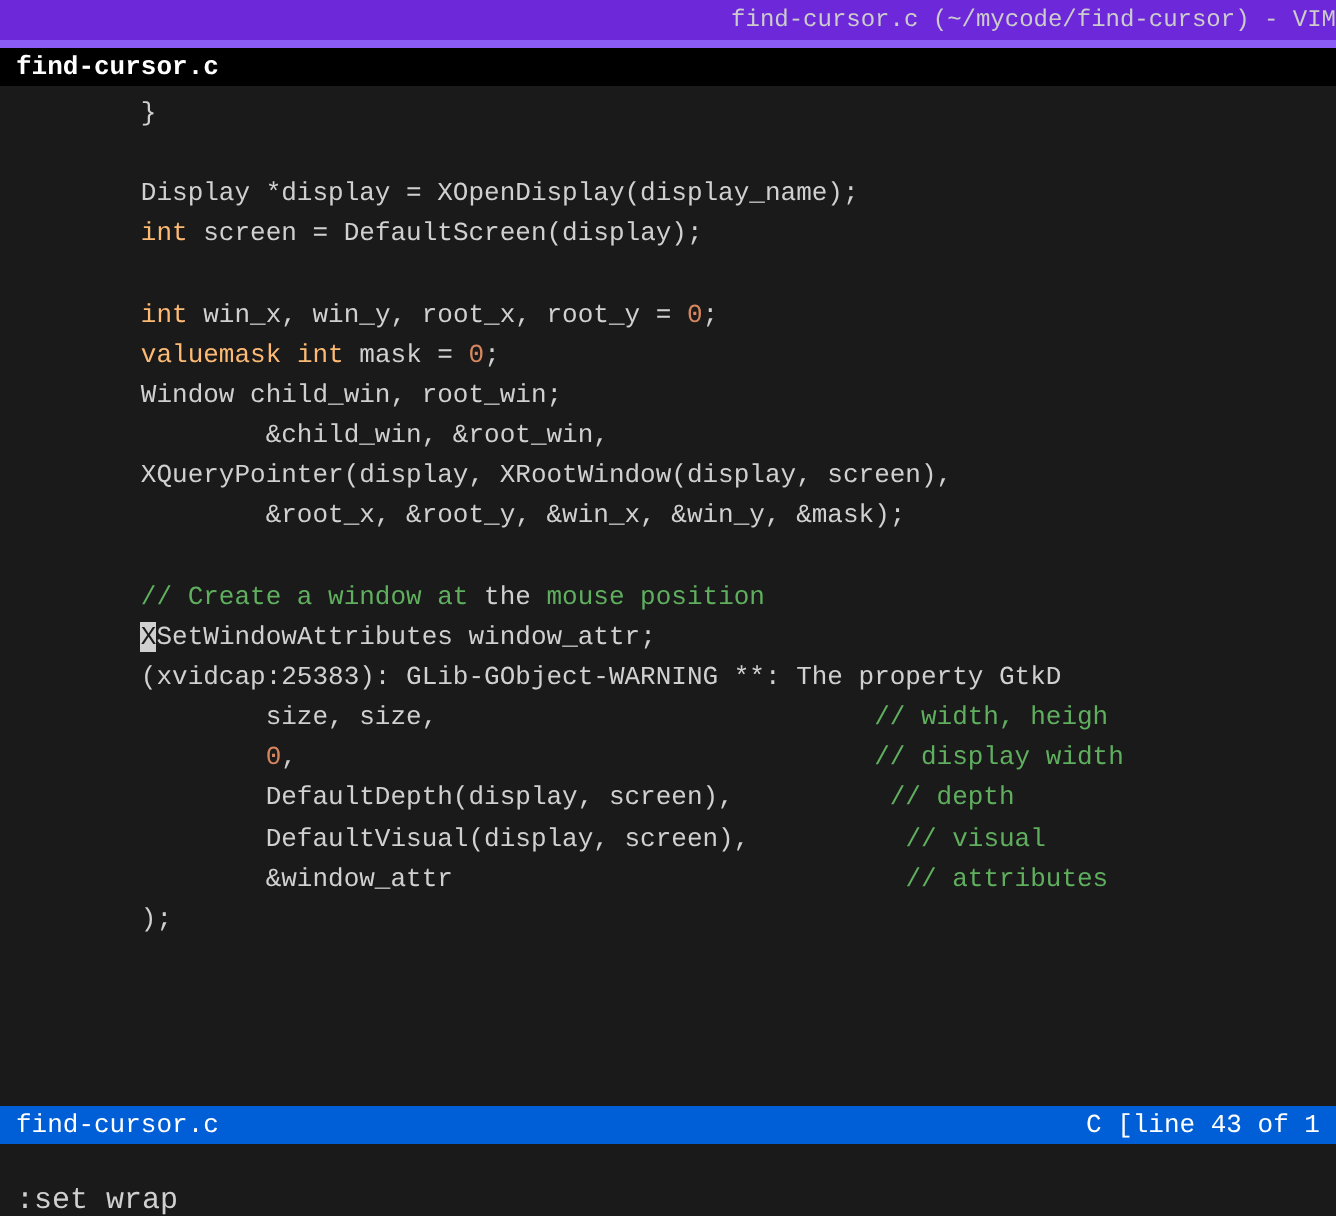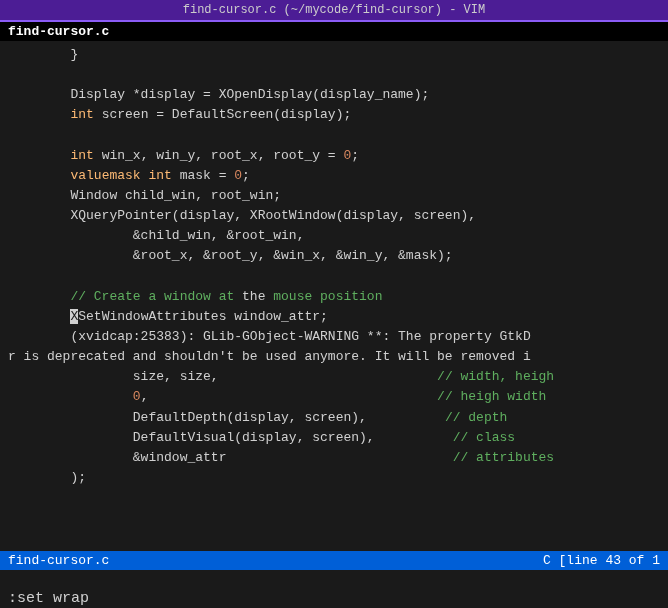--- a/index.html
+++ b/index.html
@@ -6,26 +6,26 @@
     body {
       background: #1a1a1a;
       font-family: 'Courier New', Courier, monospace;
       font-size: 13px;
       color: #d0d0d0;
       width: 668px;
       height: 608px;
       overflow: hidden;
     }
     .title-bar {
-      background: #4c1d95;
+      background: #6d28d9;
       color: #cccccc;
-      text-align: center;
+      text-align: right;
       padding: 3px 0;
       font-size: 12px;
-      border-bottom: 2px solid #8b5cf6;
+      border-bottom: 4px solid #8b5cf6;
     }
     .filename-bar {
       background: #000000;
       color: #ffffff;
       padding: 2px 8px;
       font-size: 13px;
       font-weight: bold;
     }
     .code-area {
       background: #1a1a1a;
@@ -76,32 +76,31 @@
 <div class="code-area">
 
   <div class="line normal">        }</div>
   <div class="line normal"> </div>
   <div class="line normal">        Display *display = XOpenDisplay(display_name);</div>
   <div class="line normal">        <span class="kw">int</span> screen = DefaultScreen(display);</div>
   <div class="line normal"> </div>
   <div class="line normal">        <span class="kw">int</span> win_x, win_y, root_x, root_y = <span class="num">0</span>;</div>
   <div class="line normal">        <span class="kw">valuemask</span> <span class="kw">int</span> mask = <span class="num">0</span>;</div>
   <div class="line normal">        Window child_win, root_win;</div>
+  <div class="line normal">                &amp;child_win, &amp;root_win,</div>
   <div class="line normal">        XQueryPointer(display, XRootWindow(display, screen),</div>
-  <div class="line normal">                &amp;child_win, &amp;root_win,</div>
   <div class="line normal">                &amp;root_x, &amp;root_y, &amp;win_x, &amp;win_y, &amp;mask);</div>
   <div class="line normal"> </div>
   <div class="line comment">        // Create a window at <span class="normal">the</span> mouse position</div>
   <div class="line normal">        <span class="cursor-char">X</span>SetWindowAttributes window_attr;</div>
   <div class="line normal">        (xvidcap:25383): GLib-GObject-WARNING **: The property GtkD</div>
-  <div class="line normal">r is deprecated and shouldn't be used anymore. It will be removed i</div>
   <div class="line normal">                size, size,                            <span class="comment">// width, heigh</span></div>
-  <div class="line normal">                <span class="num">0</span>,                                     <span class="comment">// heigh width</span></div>
+  <div class="line normal">                <span class="num">0</span>,                                     <span class="comment">// display width</span></div>
   <div class="line normal">                DefaultDepth(display, screen),          <span class="comment">// depth</span></div>
-  <div class="line normal">                DefaultVisual(display, screen),          <span class="comment">// class</span></div>
+  <div class="line normal">                DefaultVisual(display, screen),          <span class="comment">// visual</span></div>
   <div class="line normal">                &amp;window_attr                             <span class="comment">// attributes</span></div>
   <div class="line normal">        );</div>
 
 </div>
 
 <div class="status-bar">
   <span>find-cursor.c</span>
   <span>C [line 43 of 1</span>
 </div>
 

